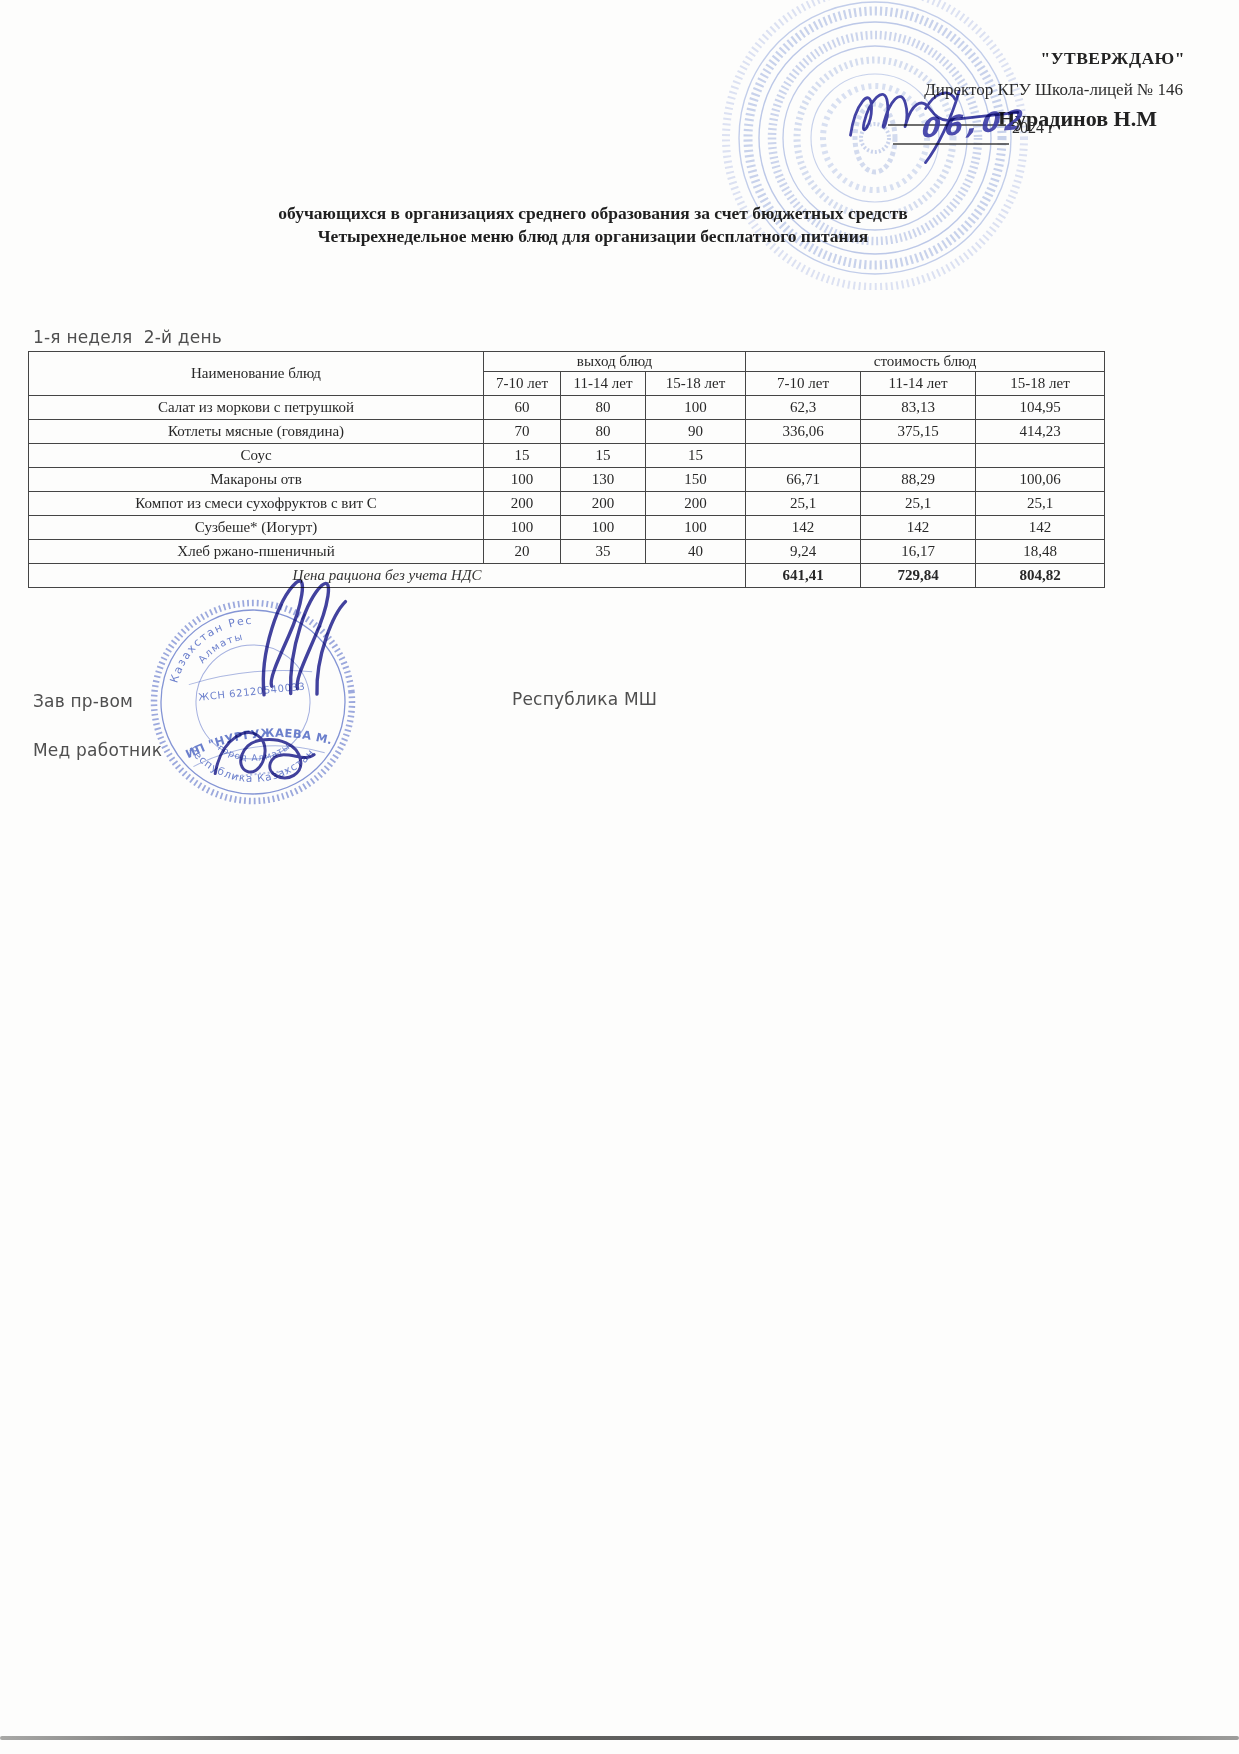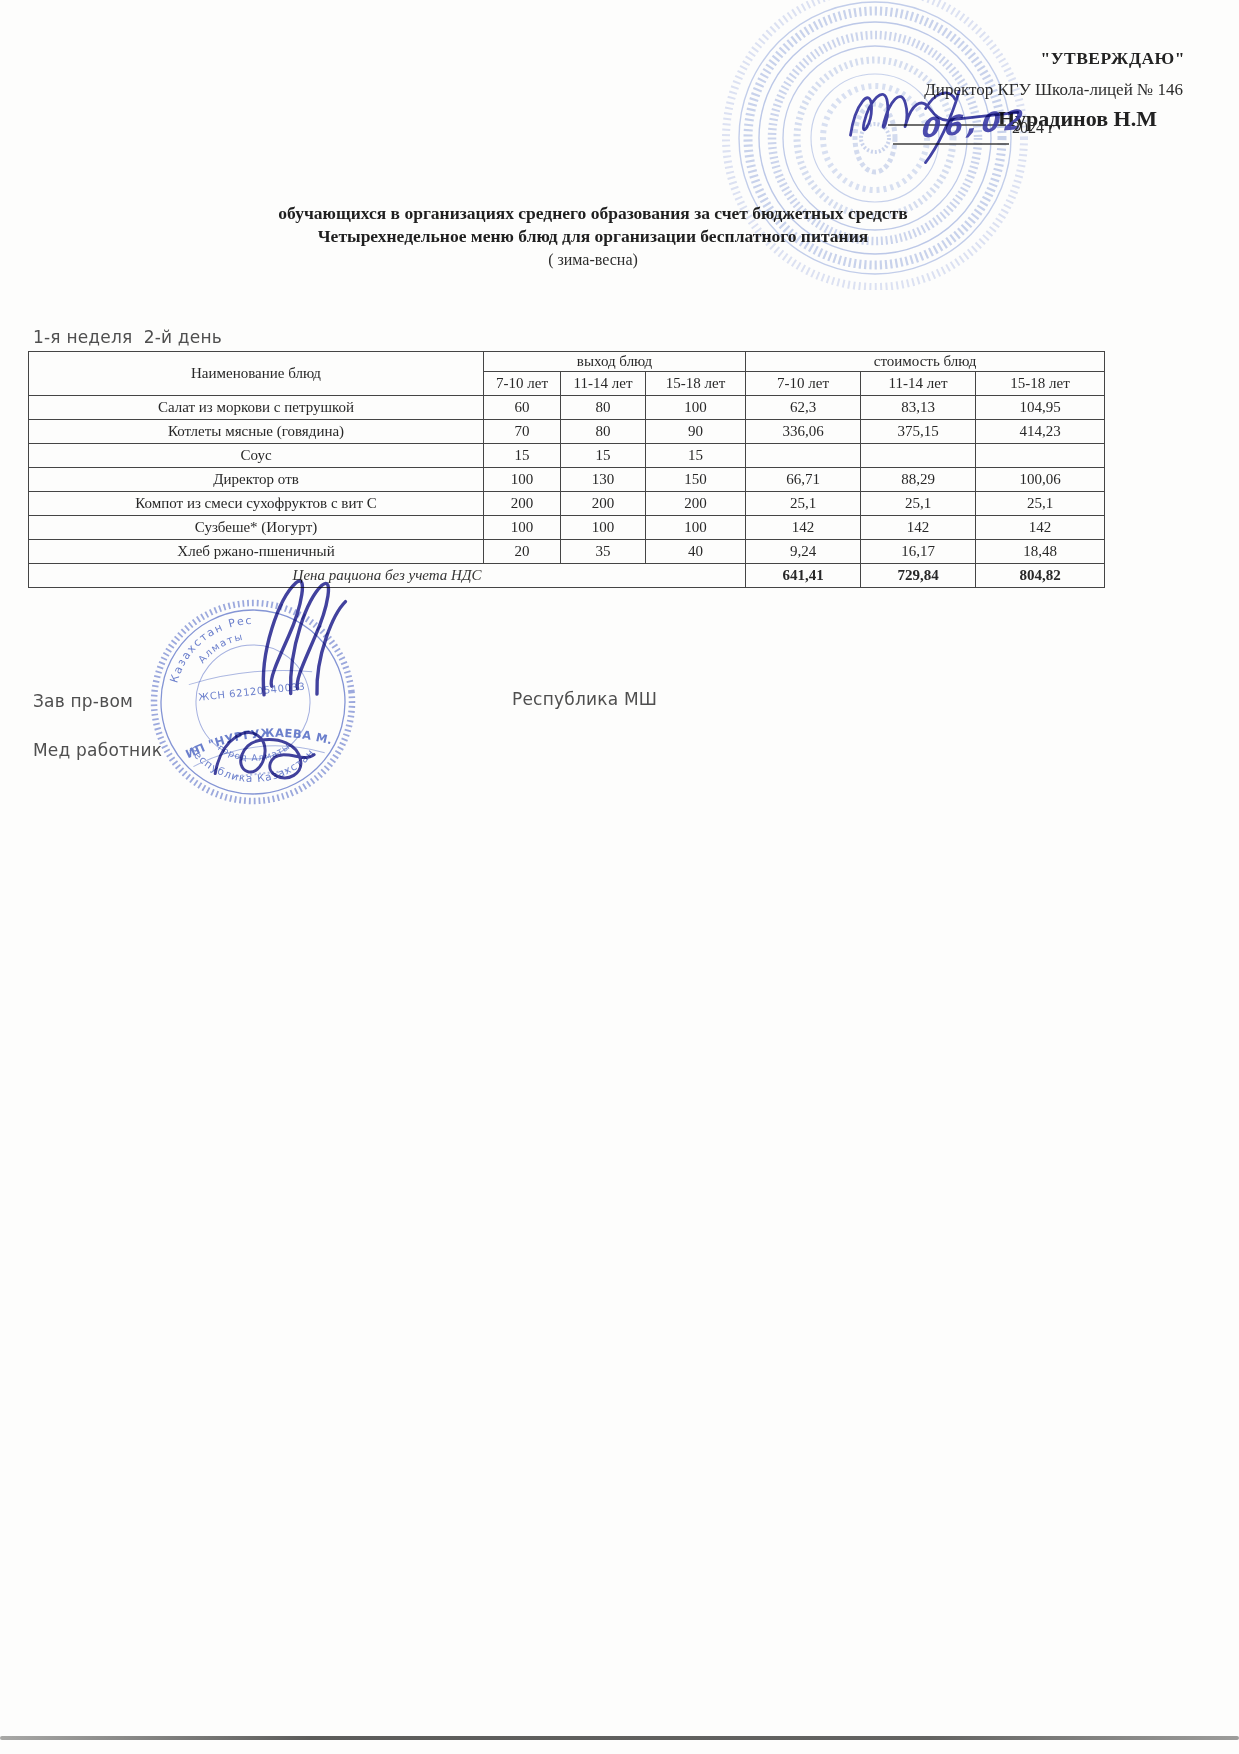--- a/index.html
+++ b/index.html
@@ -113,21 +113,20 @@
     <g fill="none" stroke="#2f2f9d" stroke-width="2.8" stroke-linecap="round" opacity="0.9">
       <path d="M12,62 C18,30 34,14 34,34 C34,52 22,66 26,50 C32,28 48,12 50,30 C52,48 42,64 46,50 C52,30 64,16 68,32 C72,48 64,62 68,52 C74,34 84,26 92,38 C98,47 106,52 114,50 L180,45"></path>
       <path d="M122,22 C114,48 98,78 86,92"></path>
       <path d="M88,38 C98,22 112,18 118,30"></path>
     </g>
   </svg>
 
   <div class="abs title-block">
     <div class="title-line">обучающихся в организациях среднего образования за счет бюджетных средств</div>
     <div class="title-line">Четырехнедельное меню блюд для организации бесплатного питания</div>
-    <div class="title-sub">( зима-весна)</div>
   </div>
 
   <div class="abs gray-label week-label">1-я неделя  2-й день</div>
 
   <table class="menu">
     <colgroup>
       <col style="width:455px">
         <col style="width:77px">
         <col style="width:85px">
         <col style="width:100px">
@@ -170,21 +169,21 @@
     <tr class="body">
       <td class="dish">Соус</td>
       <td>15</td>
       <td>15</td>
       <td>15</td>
       <td></td>
       <td></td>
       <td></td>
     </tr>
     <tr class="body">
-      <td class="dish">Директор отв</td>
+      <td class="dish">Макароны отв</td>
       <td>100</td>
       <td>130</td>
       <td>150</td>
       <td>66,71</td>
       <td>88,29</td>
       <td>100,06</td>
     </tr>
     <tr class="body">
       <td class="dish">Компот из смеси сухофруктов с вит С</td>
       <td>200</td>

